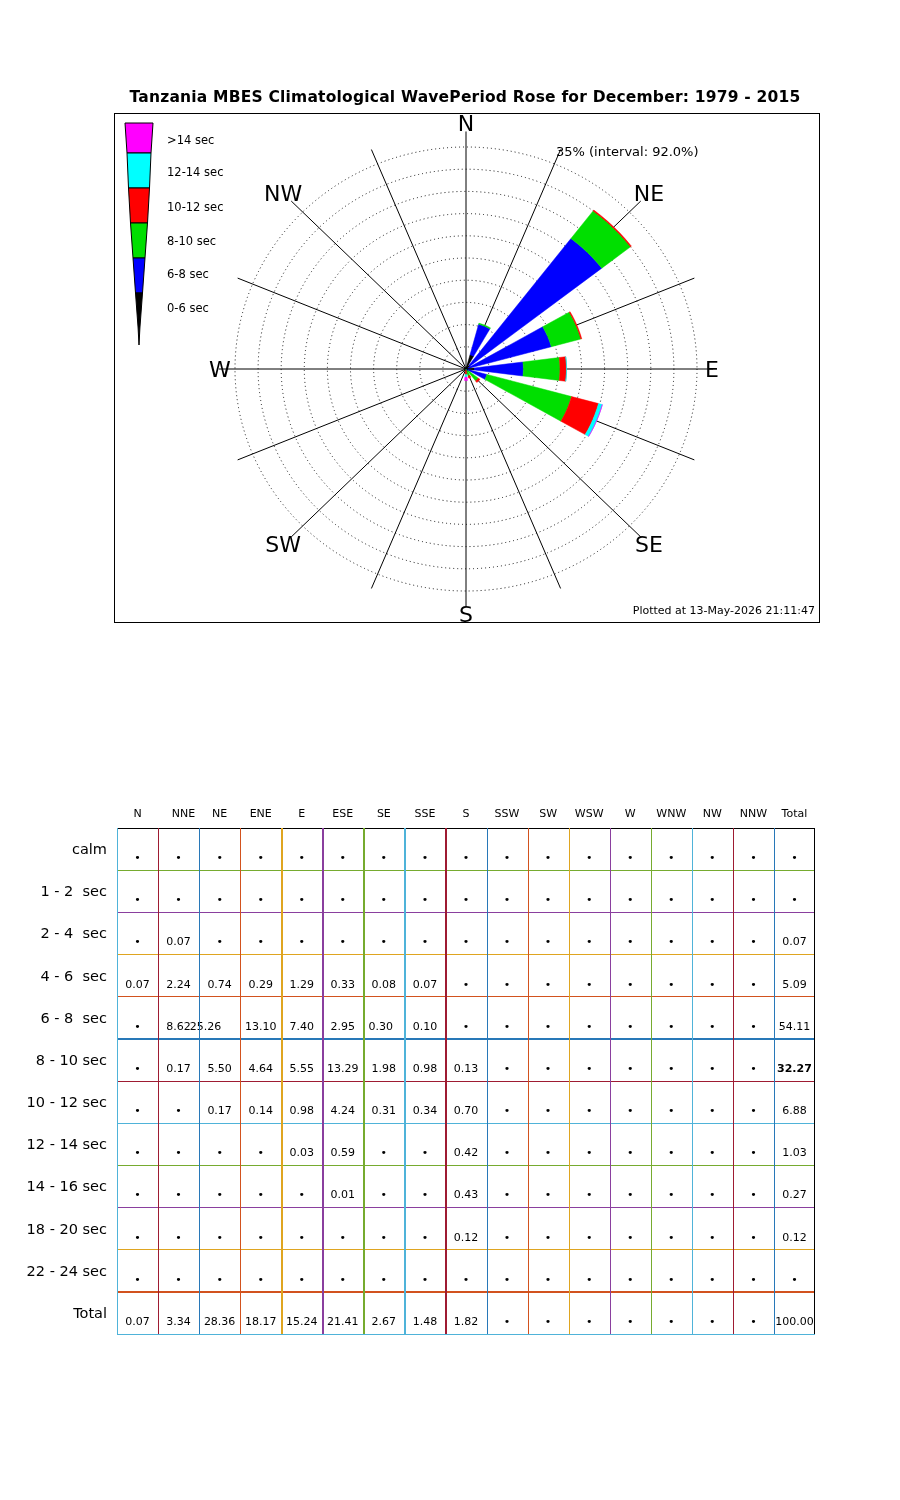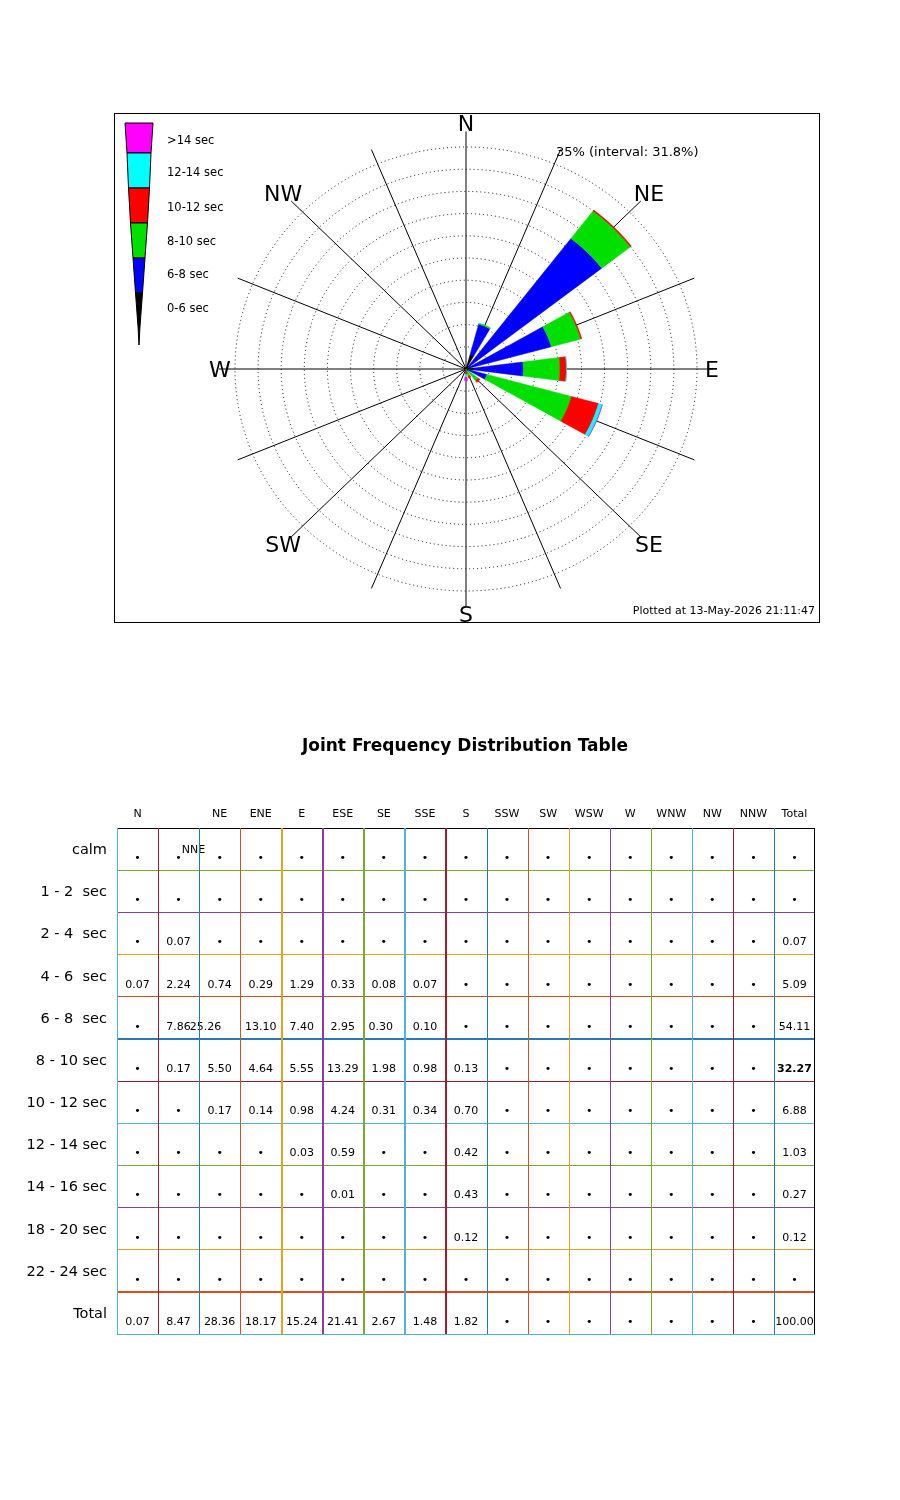--- a/index.html
+++ b/index.html
@@ -21,20 +21,21 @@
   .rowhead{position:absolute;left:-122px;width:112px;display:flex;align-items:center;
         justify-content:flex-end;font-size:14.5px;white-space:pre;}
   .cell{position:absolute;display:flex;justify-content:center;align-items:flex-end;
         padding-bottom:6px;box-sizing:border-box;font-size:11px;}
 </style>
 </head>
 <body>
 
 <div class="page">
 
+  <div class="rose-title">Tanzania MBES Climatological WavePeriod Rose for December: 1979 - 2015</div>
 
   <div class="plot-box">
     <div id="rose-holder">
         <svg width="704" height="508" viewBox="0 0 704 508">
           <ellipse cx="351" cy="255" rx="23.1" ry="22.2" fill="none" stroke="#000" stroke-width="0.9" stroke-dasharray="1,3"></ellipse>
           <ellipse cx="351" cy="255" rx="46.2" ry="44.4" fill="none" stroke="#000" stroke-width="0.9" stroke-dasharray="1,3"></ellipse>
           <ellipse cx="351" cy="255" rx="69.3" ry="66.6" fill="none" stroke="#000" stroke-width="0.9" stroke-dasharray="1,3"></ellipse>
           <ellipse cx="351" cy="255" rx="92.4" ry="88.8" fill="none" stroke="#000" stroke-width="0.9" stroke-dasharray="1,3"></ellipse>
           <ellipse cx="351" cy="255" rx="115.5" ry="111" fill="none" stroke="#000" stroke-width="0.9" stroke-dasharray="1,3"></ellipse>
           <ellipse cx="351" cy="255" rx="138.6" ry="133.2" fill="none" stroke="#000" stroke-width="0.9" stroke-dasharray="1,3"></ellipse>
@@ -108,29 +109,28 @@
           <polygon points="13.5,74 34.5,74 32.5,109 15.5,109" fill="#ff0000" stroke="#000" stroke-width="1"></polygon>
           <text x="52" y="93" font-size="11.5" dominant-baseline="central" font-family="&quot;DejaVu Sans&quot;,sans-serif">10-12 sec</text>
           <polygon points="15.5,109 32.5,109 30,144 18,144" fill="#00df00" stroke="#000" stroke-width="1"></polygon>
           <text x="52" y="127" font-size="11.5" dominant-baseline="central" font-family="&quot;DejaVu Sans&quot;,sans-serif">8-10 sec</text>
           <polygon points="18,144 30,144 27.5,179 20.5,179" fill="#0000ff" stroke="#000" stroke-width="1"></polygon>
           <text x="52" y="160" font-size="11.5" dominant-baseline="central" font-family="&quot;DejaVu Sans&quot;,sans-serif">6-8 sec</text>
           <polygon points="20.5,179 27.5,179 24.9,214 24,231 23.1,214" fill="#000000" stroke="#000" stroke-width="1"></polygon>
           <text x="52" y="194" font-size="11.5" dominant-baseline="central" font-family="&quot;DejaVu Sans&quot;,sans-serif">0-6 sec</text>
         </svg>
       </div>
-    <div class="radial-label">35% (interval: 31.8%)</div>
+    <div class="radial-label">35% (interval: 92.0%)</div>
     <div class="plot-footer">Plotted at 13-May-2026 21:11:47</div>
   </div>
 
-  <div class="table-title">Joint Frequency Distribution Table</div>
 
   <div class="jfd" id="jfd-table">
       <div class="colhead" style="left: 0px; width: 41.0588px;">N</div>
-      <div class="colhead" style="left: 56px; width: 41.0588px; margin-top: 36px;">NNE</div>
+      <div class="colhead" style="left: 46px; width: 41.0588px;">NNE</div>
       <div class="colhead" style="left: 82.1176px; width: 41.0588px;">NE</div>
       <div class="colhead" style="left: 123.176px; width: 41.0588px;">ENE</div>
       <div class="colhead" style="left: 164.235px; width: 41.0588px;">E</div>
       <div class="colhead" style="left: 205.294px; width: 41.0588px;">ESE</div>
       <div class="colhead" style="left: 246.353px; width: 41.0588px;">SE</div>
       <div class="colhead" style="left: 287.412px; width: 41.0588px;">SSE</div>
       <div class="colhead" style="left: 328.471px; width: 41.0588px;">S</div>
       <div class="colhead" style="left: 369.529px; width: 41.0588px;">SSW</div>
       <div class="colhead" style="left: 410.588px; width: 41.0588px;">SW</div>
       <div class="colhead" style="left: 451.647px; width: 41.0588px;">WSW</div>
@@ -206,21 +206,21 @@
       <div class="cell" style="left: 369.529px; top: 126.5px; width: 41.0588px; height: 42.1667px;">•</div>
       <div class="cell" style="left: 410.588px; top: 126.5px; width: 41.0588px; height: 42.1667px;">•</div>
       <div class="cell" style="left: 451.647px; top: 126.5px; width: 41.0588px; height: 42.1667px;">•</div>
       <div class="cell" style="left: 492.706px; top: 126.5px; width: 41.0588px; height: 42.1667px;">•</div>
       <div class="cell" style="left: 533.765px; top: 126.5px; width: 41.0588px; height: 42.1667px;">•</div>
       <div class="cell" style="left: 574.824px; top: 126.5px; width: 41.0588px; height: 42.1667px;">•</div>
       <div class="cell" style="left: 615.882px; top: 126.5px; width: 41.0588px; height: 42.1667px;">•</div>
       <div class="cell" style="left: 656.941px; top: 126.5px; width: 41.0588px; height: 42.1667px;">5.09</div>
       <div class="rowhead" style="top: 168.667px; height: 42.1667px;">6 - 8  sec</div>
       <div class="cell" style="left: 0px; top: 168.667px; width: 41.0588px; height: 42.1667px;">•</div>
-      <div class="cell" style="left: 41.0588px; top: 168.667px; width: 41.0588px; height: 42.1667px;">7.86</div>
+      <div class="cell" style="left: 41.0588px; top: 168.667px; width: 41.0588px; height: 42.1667px;">8.62</div>
       <div class="cell" style="left: 68px; top: 168.667px; width: 41.0588px; height: 42.1667px;">25.26</div>
       <div class="cell" style="left: 123.176px; top: 168.667px; width: 41.0588px; height: 42.1667px;">13.10</div>
       <div class="cell" style="left: 164.235px; top: 168.667px; width: 41.0588px; height: 42.1667px;">7.40</div>
       <div class="cell" style="left: 205.294px; top: 168.667px; width: 41.0588px; height: 42.1667px;">2.95</div>
       <div class="cell" style="left: 246.353px; top: 168.667px; width: 35px; height: 42.1667px;">0.30</div>
       <div class="cell" style="left: 287.412px; top: 168.667px; width: 41.0588px; height: 42.1667px;">0.10</div>
       <div class="cell" style="left: 328.471px; top: 168.667px; width: 41.0588px; height: 42.1667px;">•</div>
       <div class="cell" style="left: 369.529px; top: 168.667px; width: 41.0588px; height: 42.1667px;">•</div>
       <div class="cell" style="left: 410.588px; top: 168.667px; width: 41.0588px; height: 42.1667px;">•</div>
       <div class="cell" style="left: 451.647px; top: 168.667px; width: 41.0588px; height: 42.1667px;">•</div>
@@ -332,21 +332,21 @@
       <div class="cell" style="left: 369.529px; top: 421.667px; width: 41.0588px; height: 42.1667px;">•</div>
       <div class="cell" style="left: 410.588px; top: 421.667px; width: 41.0588px; height: 42.1667px;">•</div>
       <div class="cell" style="left: 451.647px; top: 421.667px; width: 41.0588px; height: 42.1667px;">•</div>
       <div class="cell" style="left: 492.706px; top: 421.667px; width: 41.0588px; height: 42.1667px;">•</div>
       <div class="cell" style="left: 533.765px; top: 421.667px; width: 41.0588px; height: 42.1667px;">•</div>
       <div class="cell" style="left: 574.824px; top: 421.667px; width: 41.0588px; height: 42.1667px;">•</div>
       <div class="cell" style="left: 615.882px; top: 421.667px; width: 41.0588px; height: 42.1667px;">•</div>
       <div class="cell" style="left: 656.941px; top: 421.667px; width: 41.0588px; height: 42.1667px;">•</div>
       <div class="rowhead" style="top: 463.833px; height: 42.1667px;">Total</div>
       <div class="cell" style="left: 0px; top: 463.833px; width: 41.0588px; height: 42.1667px;">0.07</div>
-      <div class="cell" style="left: 41.0588px; top: 463.833px; width: 41.0588px; height: 42.1667px;">8.47</div>
+      <div class="cell" style="left: 41.0588px; top: 463.833px; width: 41.0588px; height: 42.1667px;">3.34</div>
       <div class="cell" style="left: 82.1176px; top: 463.833px; width: 41.0588px; height: 42.1667px;">28.36</div>
       <div class="cell" style="left: 123.176px; top: 463.833px; width: 41.0588px; height: 42.1667px;">18.17</div>
       <div class="cell" style="left: 164.235px; top: 463.833px; width: 41.0588px; height: 42.1667px;">15.24</div>
       <div class="cell" style="left: 205.294px; top: 463.833px; width: 41.0588px; height: 42.1667px;">21.41</div>
       <div class="cell" style="left: 246.353px; top: 463.833px; width: 41.0588px; height: 42.1667px;">2.67</div>
       <div class="cell" style="left: 287.412px; top: 463.833px; width: 41.0588px; height: 42.1667px;">1.48</div>
       <div class="cell" style="left: 328.471px; top: 463.833px; width: 41.0588px; height: 42.1667px;">1.82</div>
       <div class="cell" style="left: 369.529px; top: 463.833px; width: 41.0588px; height: 42.1667px;">•</div>
       <div class="cell" style="left: 410.588px; top: 463.833px; width: 41.0588px; height: 42.1667px;">•</div>
       <div class="cell" style="left: 451.647px; top: 463.833px; width: 41.0588px; height: 42.1667px;">•</div>

